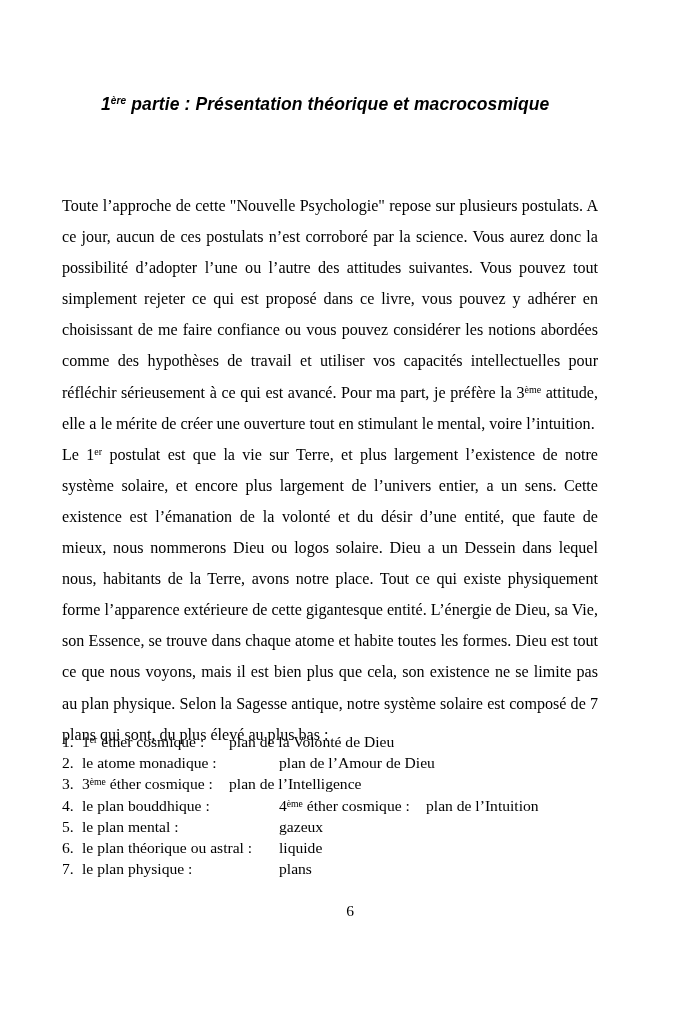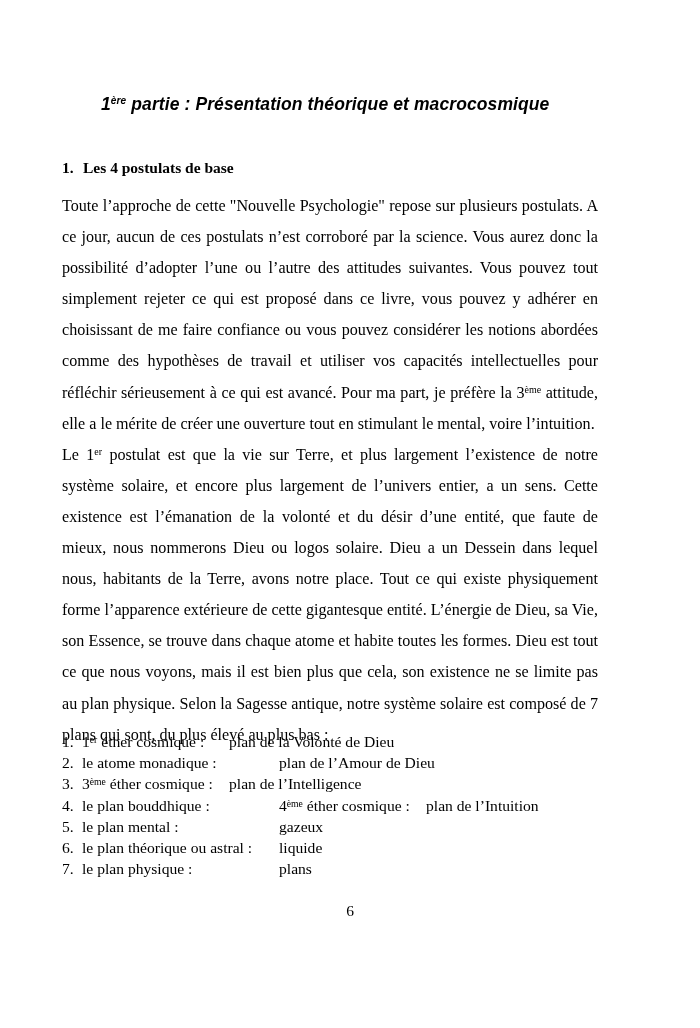--- a/index.html
+++ b/index.html
@@ -129,21 +129,20 @@
     font-size: 15.5px;
   }
 </style>
 </head>
 <body>
 
 <div class="page">
 
   <h1 class="doc-title"><span>1</span><sup>ère</sup><span> partie : Présentation théorique et macrocosmique</span></h1>
 
-  <h2 class="section-heading"><span class="sh-num">1.</span><span>Les 4 postulats de base</span></h2>
 
   <div class="body-block">
     <p class="para"><span>Toute l’approche de cette "Nouvelle Psychologie" repose sur plusieurs postulats. A ce jour, aucun de ces postulats n’est corroboré par la science. Vous aurez donc la possibilité d’adopter l’une ou l’autre des attitudes suivantes. Vous pouvez tout simplement rejeter ce qui est proposé dans ce livre, vous pouvez y adhérer en choisissant de me faire confiance ou vous pouvez considérer les notions abordées comme des hypothèses de travail et utiliser vos capacités intellectuelles pour réfléchir sérieusement à ce qui est avancé. Pour ma part, je préfère la 3</span><sup>ème</sup><span> attitude, elle a le mérite de créer une ouverture tout en stimulant le mental, voire l’intuition.</span></p>
     <p class="para"><span>Le 1</span><sup>er</sup><span> postulat est que la vie sur Terre, et plus largement l’existence de notre système solaire, et encore plus largement de l’univers entier, a un sens. Cette existence est l’émanation de la volonté et du désir d’une entité, que faute de mieux, nous nommerons Dieu ou logos solaire. Dieu a un Dessein dans lequel nous, habitants de la Terre, avons notre place. Tout ce qui existe physiquement forme l’apparence extérieure de cette gigantesque entité. L’énergie de Dieu, sa Vie, son Essence, se trouve dans chaque atome et habite toutes les formes. Dieu est tout ce que nous voyons, mais il est bien plus que cela, son existence ne se limite pas au plan physique. Selon la Sagesse antique, notre système solaire est composé de 7 plans qui sont, du plus élevé au plus bas :</span></p>
   </div>
 
   <div class="plans-list">
       <div class="plan-row">
         <span class="plan-num">1.</span>
         <span class="plan-ether"><span>1</span><sup>er</sup><span> éther cosmique :</span></span>

